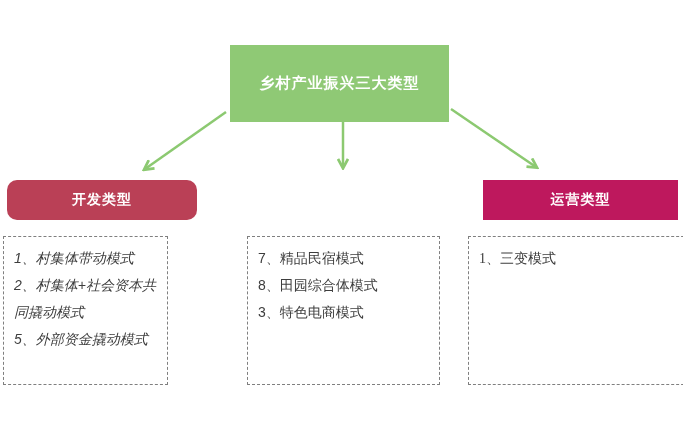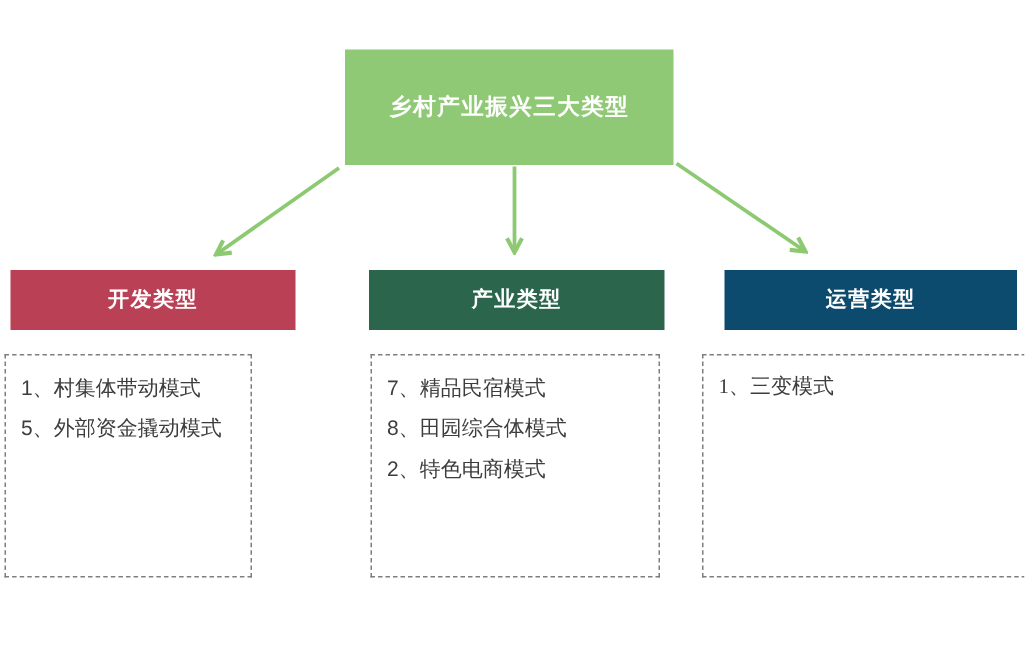--- a/index.html
+++ b/index.html
@@ -51,21 +51,21 @@
   .header-ind { left: 246px; width: 197px; }
   .header-ops { left: 483px; width: 195px; }
   .list-box {
     position: absolute;
     top: 236px;
     height: 149px;
     border: 1px dashed #7f7f7f;
     box-sizing: border-box;
     padding: 8px 4px 0 10px;
   }
-  .list-dev { left: 3px;   width: 165px; }
+  .list-dev { left: 3px;   width: 165px; font-style: italic; }
   .list-ind { left: 247px; width: 193px; }
   .list-ops { left: 468px; width: 226px; font-family: Liberation Serif, serif; }
   .list-item {
     font-size: 14px;
     line-height: 27px;
     color: #3d3d3d;
     word-break: break-all;
   }
 </style>
 </head>
@@ -77,40 +77,38 @@
     <defs>
       <marker id="arrowhead" viewBox="0 0 10 10" refX="7.5" refY="5" markerWidth="5" markerHeight="5" orient="auto-start-reverse">
         <path d="M1,1 L8.5,5 L1,9" fill="none" stroke="#8cc971" stroke-width="2.2"></path>
       </marker>
     </defs>
     <path class="arrow-line" d="M226,112 L145,169" marker-end="url(#arrowhead)"></path>
     <path class="arrow-line" d="M343,111 L343,167" marker-end="url(#arrowhead)"></path>
     <path class="arrow-line" d="M451,109 L536,167" marker-end="url(#arrowhead)"></path>
   </svg>
 
-  <div class="root-box" style="background-color: rgb(143, 201, 117);">
+  <div class="root-box" style="background-color: rgb(143, 201, 117); margin-top: 12px;">
     <span class="root-title">乡村产业振兴三大类型</span>
   </div>
 
-  <div class="branch-header header-dev" style="background-color: rgb(186, 64, 86);">
+  <div class="branch-header header-dev" style="background-color: rgb(186, 64, 86); border-radius: 10px;">
     <span class="branch-label">开发类型</span>
   </div>
-  <div class="branch-header header-ind" style="background-color: rgb(43, 102, 76);">
-    <span class="branch-label">产业类型</span>
-  </div>
-  <div class="branch-header header-ops" style="background-color: #0c4a6e; justify-content: center;">
+  <div class="branch-header header-ops" style="background-color: #be185d; justify-content: center;">
     <span class="branch-label">运营类型</span>
   </div>
 
   <div class="list-box list-dev">
       <div class="list-item">1、村集体带动模式</div>
+      <div class="list-item">2、村集体+社会资本共同撬动模式</div>
       <div class="list-item">5、外部资金撬动模式</div>
     </div>
   <div class="list-box list-ind">
       <div class="list-item">7、精品民宿模式</div>
       <div class="list-item">8、田园综合体模式</div>
-      <div class="list-item">2、特色电商模式</div>
+      <div class="list-item">3、特色电商模式</div>
     </div>
   <div class="list-box list-ops">
       <div class="list-item">1、三变模式</div>
     </div>
 
 </div>
 
 </body></html>

